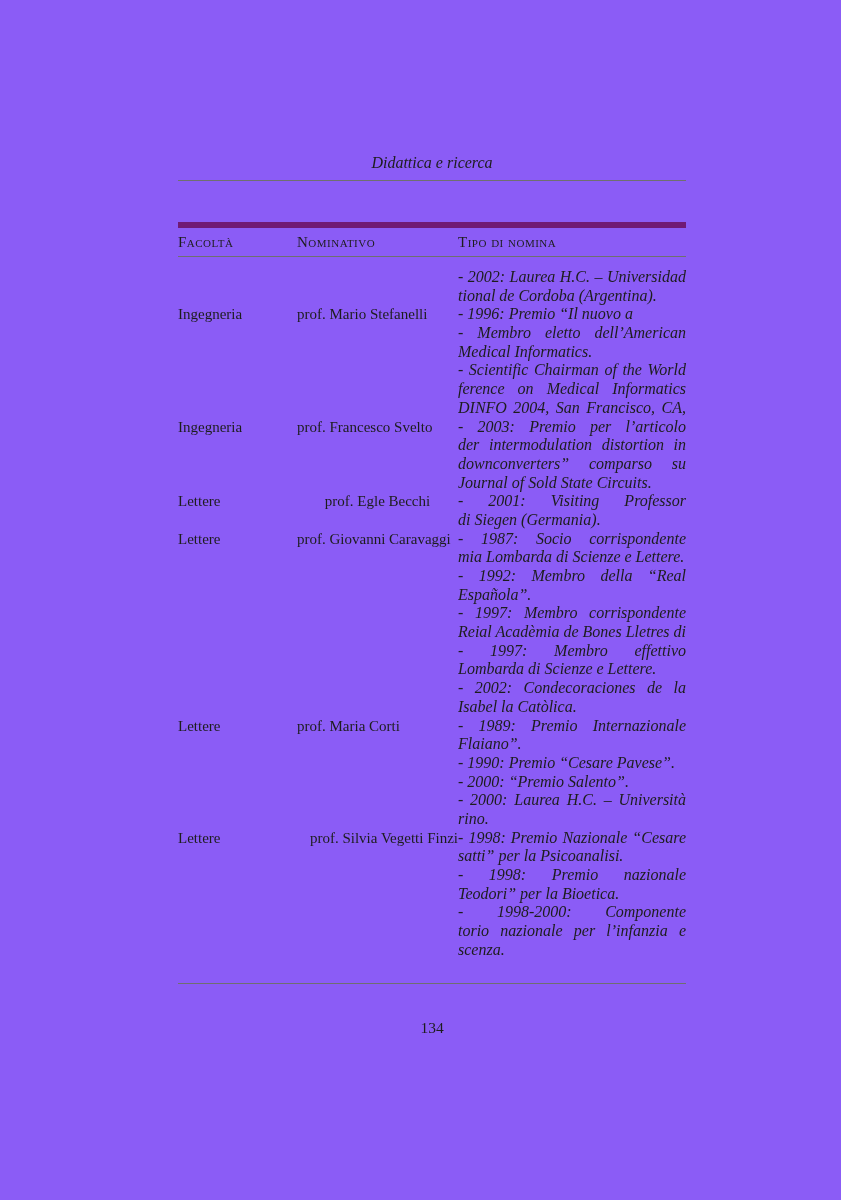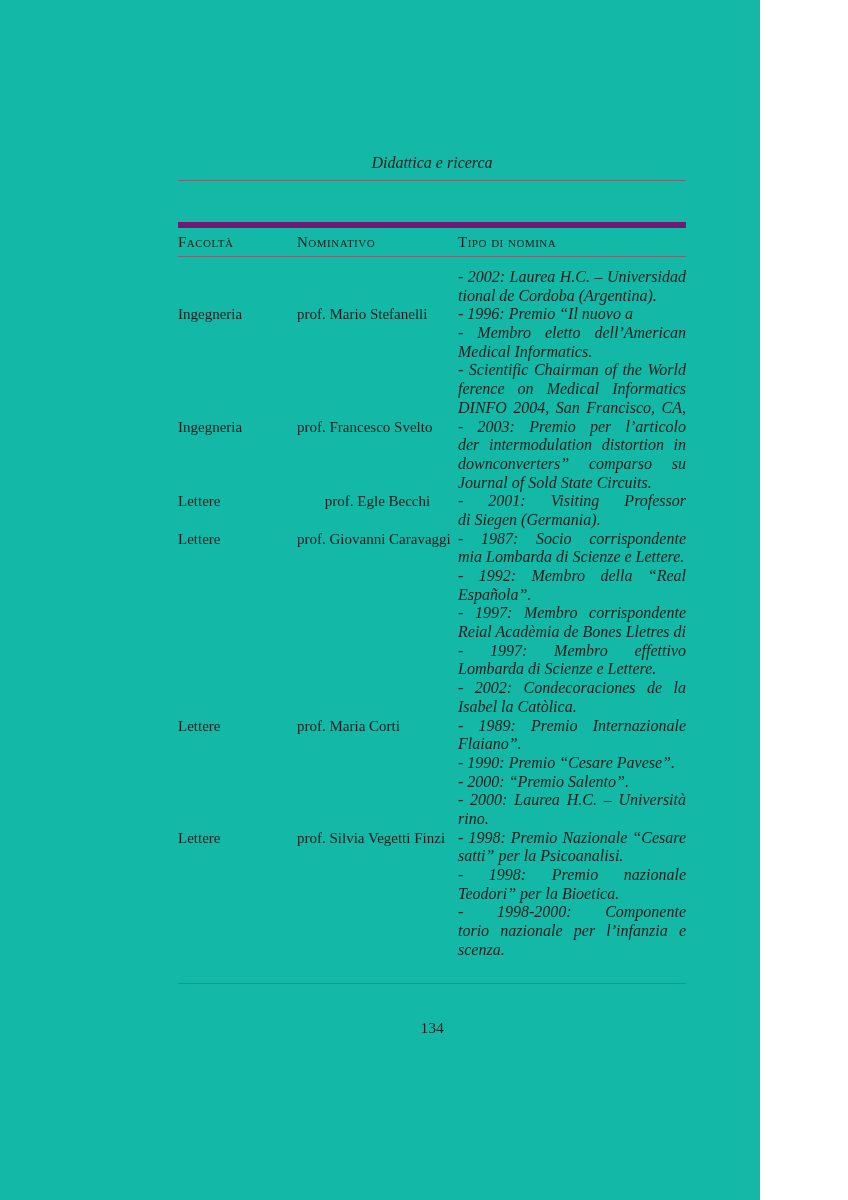--- a/index.html
+++ b/index.html
@@ -1,18 +1,18 @@
 <!DOCTYPE html>
 <html><head>
 <meta charset="utf-8">
 <style>
   html,body { margin:0; padding:0; background:#ffffff; }
   .page {
-    position:relative; width:760px; height:1200px;
-    background:#14b8a6; overflow:hidden;
+    position:relative; width:841px; height:1200px;
+    background:#8b5cf6; overflow:hidden;
     font-family:"Liberation Serif","DejaVu Serif",serif;
     color:#1d1d1d;
   }
   .content { position:absolute; left:178px; top:0; width:508px; }
 
   .running-head {
     position:absolute; top:153px; left:0; width:100%;
     text-align:center; font-style:italic; font-size:16px; line-height:20px;
   }
   .rule { position:absolute; left:0; width:100%; height:1px; background:#6f6f6f; }
@@ -111,21 +111,21 @@
             <div class="ln j">- 1989: Premio Internazionale “Ennio</div>
             <div class="ln">Flaiano”.</div>
             <div class="ln">- 1990: Premio “Cesare Pavese”.</div>
             <div class="ln">- 2000: “Premio Salento”.</div>
             <div class="ln j">- 2000: Laurea H.C. – Università di To-</div>
             <div class="ln">rino.</div>
           </div>
         </div>
         <div class="row">
           <div class="c-fac" style="padding-top: 0px;">Lettere</div>
-          <div class="c-nom" style="padding-top: 0px;">prof. Silvia Vegetti Finzi</div>
+          <div class="c-nom" style="padding-top: 0px; text-align: right;">prof. Silvia Vegetti Finzi</div>
           <div class="c-tipo">
             <div class="ln j">- 1998: Premio Nazionale “Cesare Mu-</div>
             <div class="ln">satti” per la Psicoanalisi.</div>
             <div class="ln j">- 1998: Premio nazionale “Giuseppina</div>
             <div class="ln">Teodori” per la Bioetica.</div>
             <div class="ln j">- 1998-2000: Componente dell’Osserva-</div>
             <div class="ln j">torio nazionale per l’infanzia e l’adole-</div>
             <div class="ln">scenza.</div>
           </div>
         </div>

